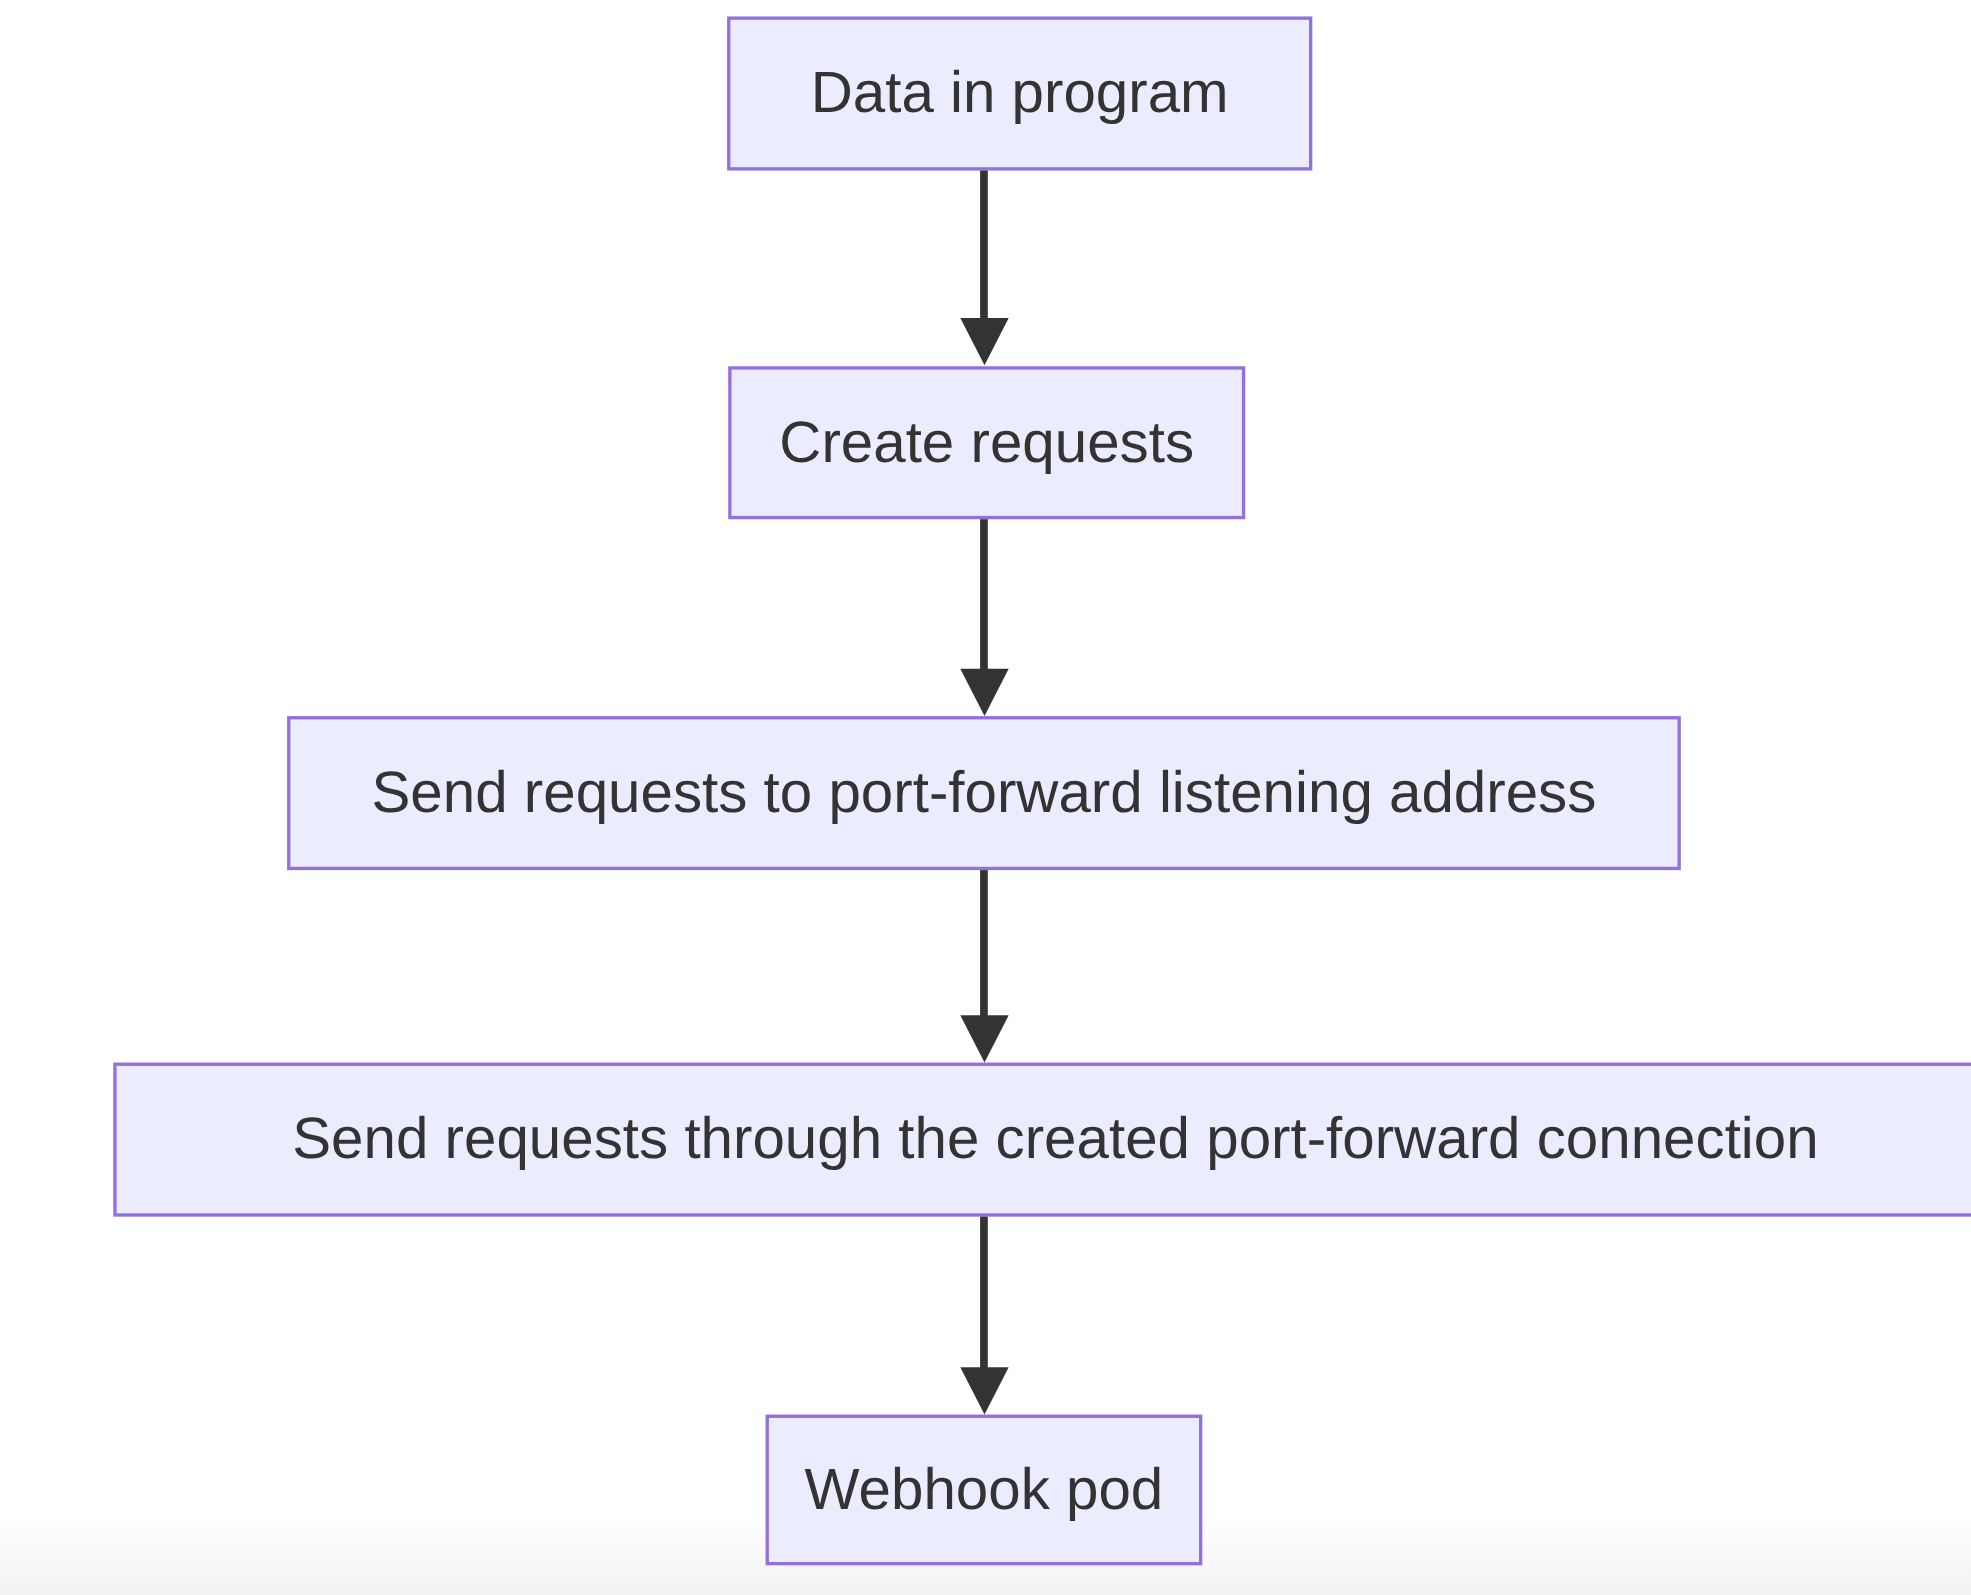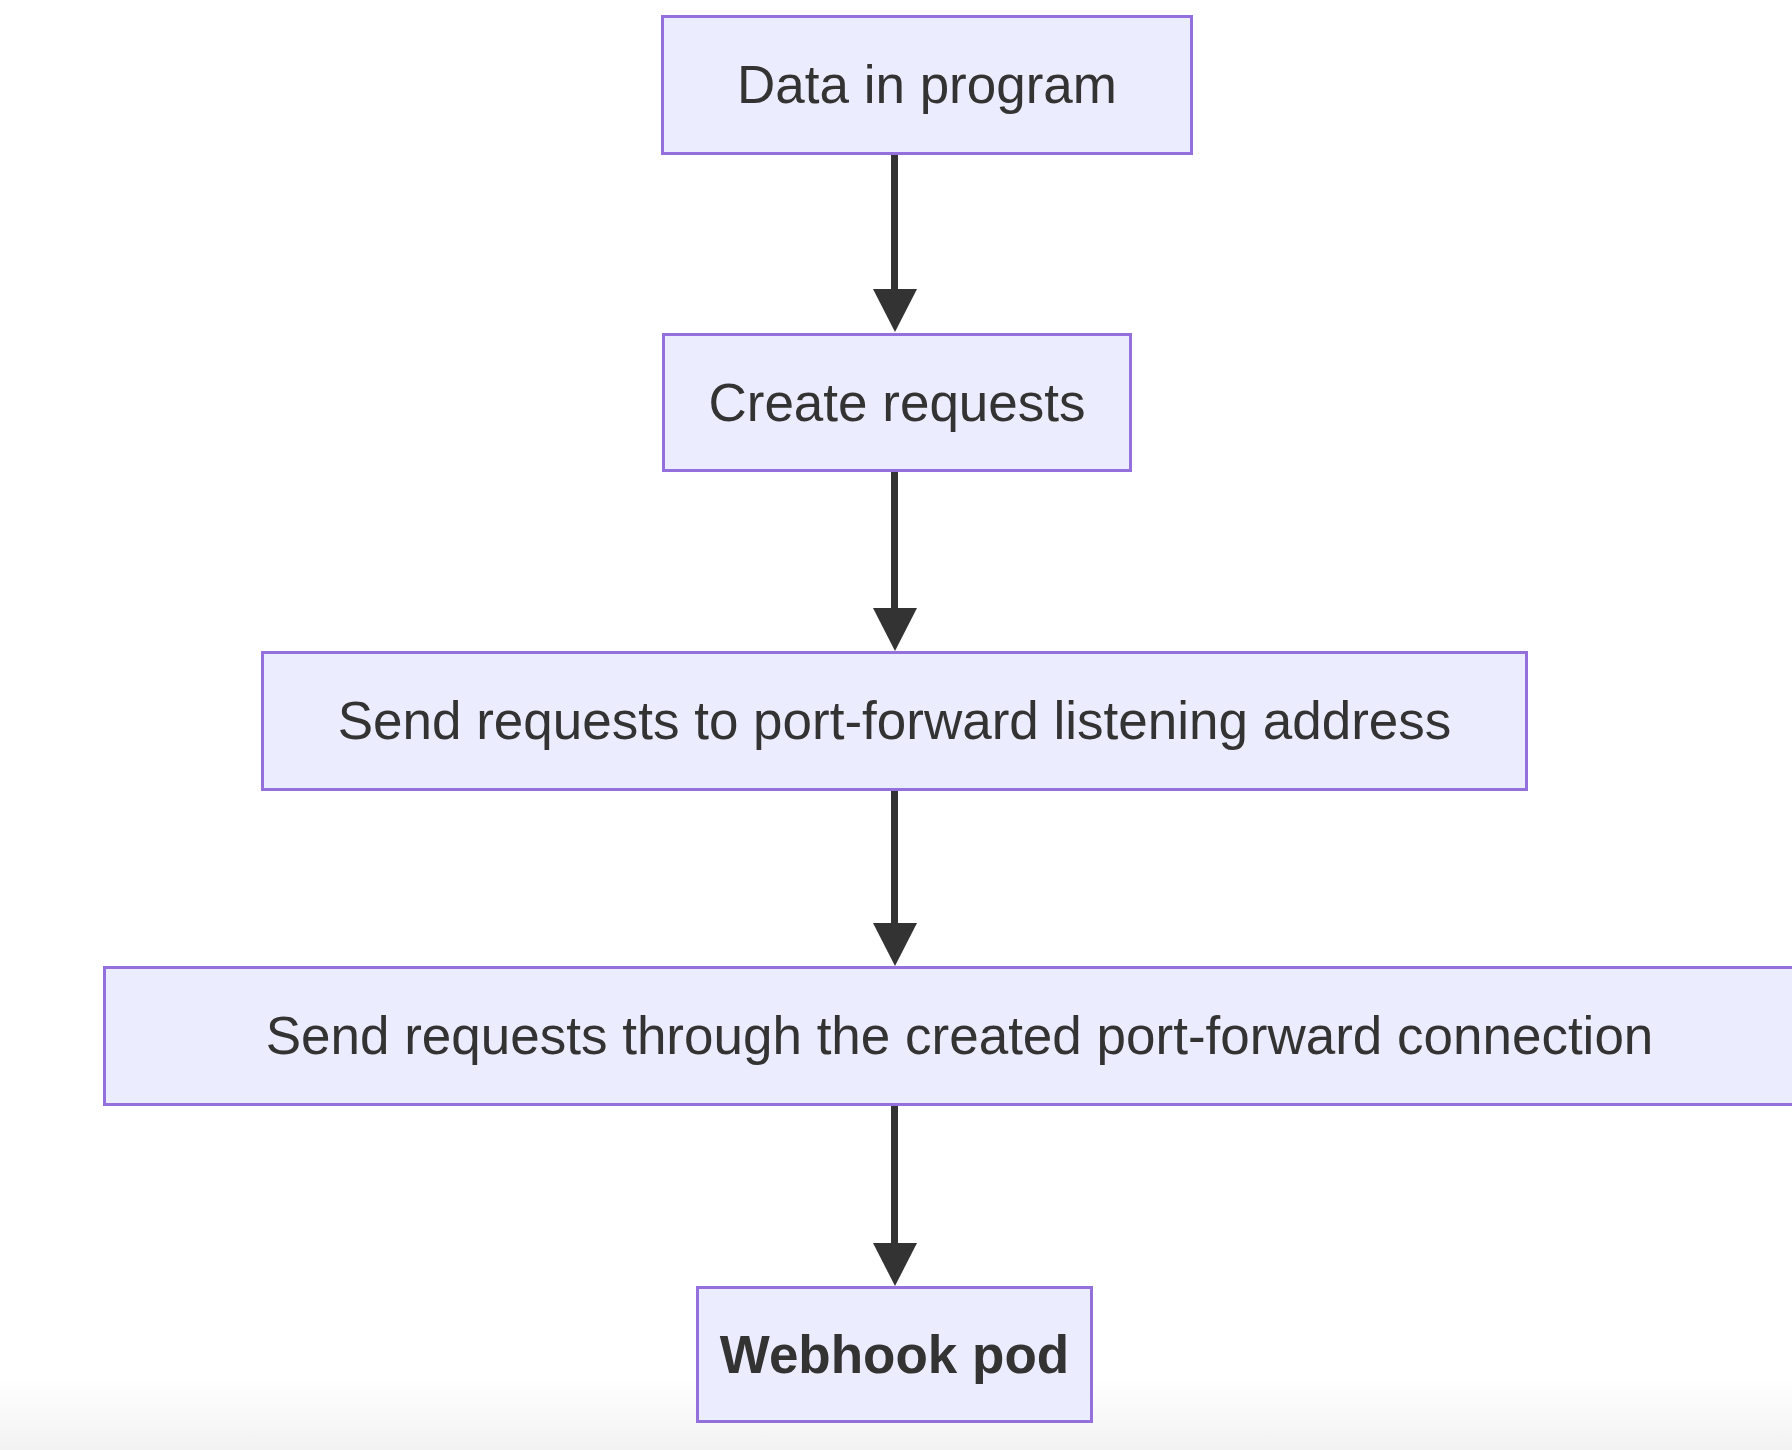--- a/index.html
+++ b/index.html
@@ -27,21 +27,21 @@
     justify-content: center;
     font-size: 53px;
     line-height: 1.2;
     white-space: nowrap;
     text-align: center;
   }
   .node-1 { left: 661px; top: 15px;   width: 532px;  height: 140px; }
   .node-2 { left: 662px; top: 333px;  width: 470px;  height: 139px; }
   .node-3 { left: 261px; top: 651px;  width: 1267px; height: 140px; }
   .node-4 { left: 103px; top: 966px;  width: 1713px; height: 140px; }
-  .node-5 { left: 696px; top: 1286px; width: 397px;  height: 137px; font-weight: bold; }
+  .node-5 { left: 696px; top: 1286px; width: 397px;  height: 137px; }
 
   .edge-line {
     position: absolute;
     width: 7px;
     left: 891px;
     background: #333333;
   }
   .edge-head {
     position: absolute;
     left: 873px;

